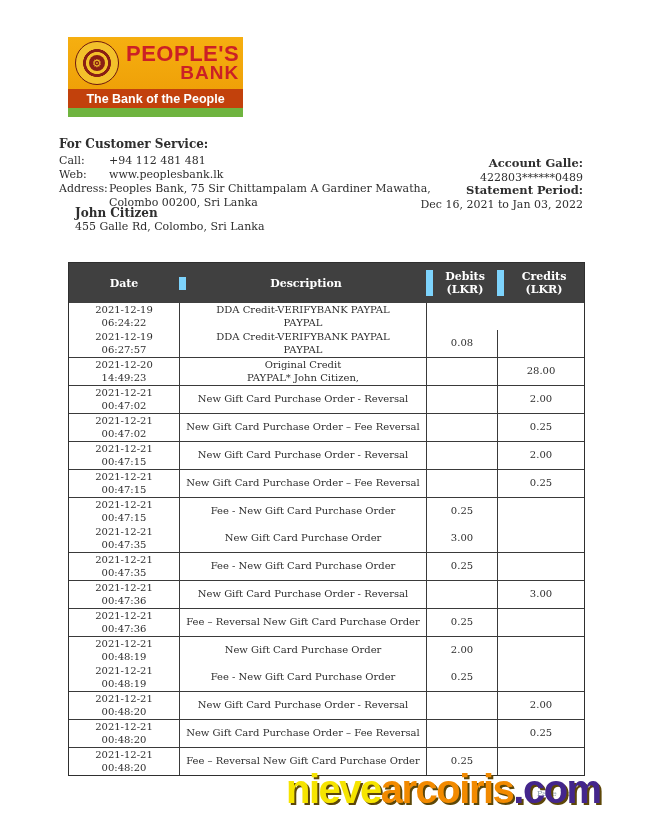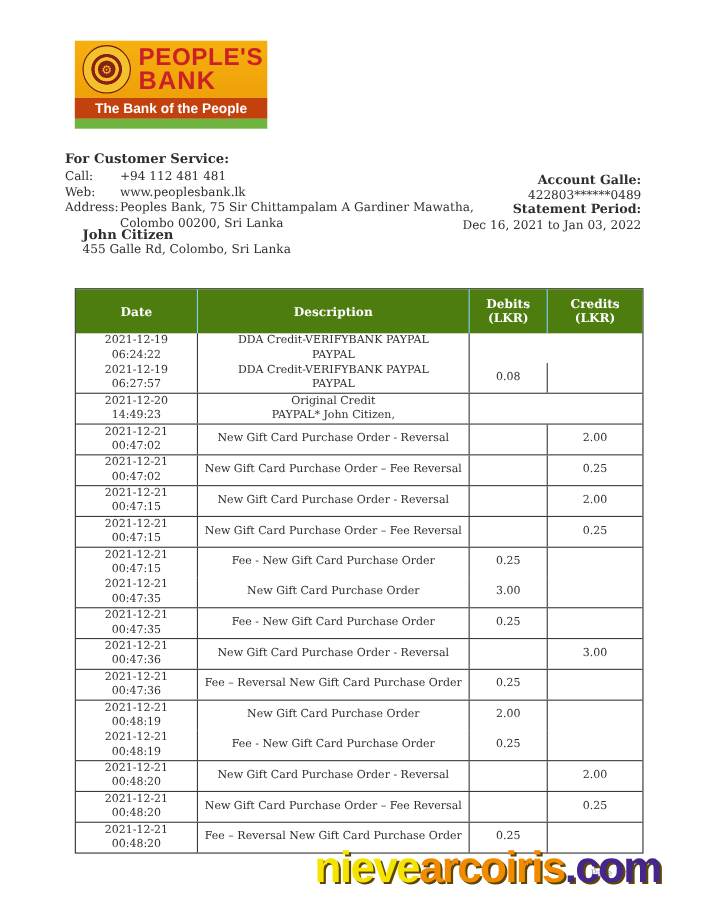--- a/index.html
+++ b/index.html
@@ -11,44 +11,44 @@
   
   .logo { position: absolute; left: 68px; top: 37px; width: 175px; }
   .logo-main { height: 52px; background: linear-gradient(180deg, #F6AF10, #EFA108); display: flex; align-items: center; }
   .emblem { width: 44px; height: 44px; min-width: 44px; margin-left: 7px; border-radius: 50%;
             background: radial-gradient(circle, #F3C12B 0 36%, #8A1F14 38% 46%, #F3C12B 48% 78%, #8A1F14 80% 100%);
             border: 1px solid #6e180f; display: flex; align-items: center; justify-content: center; }
   .emblem-core { width: 16px; height: 16px; border-radius: 50%; background: #8A1F14; color: #F3C12B;
                  display: flex; align-items: center; justify-content: center; font-size: 11px; line-height: 1; }
   .logo-name { margin-left: 7px; color: #CB2026; font-family: "Liberation Sans", sans-serif; font-weight: bold; line-height: 0.95; }
   .logo-name .l1 { font-size: 22px; letter-spacing: 0.5px; }
-  .logo-name .l2 { font-size: 23px; letter-spacing: 1px; }
+  .logo-name .l2 { font-size: 19px; letter-spacing: 1px; text-align: right; }
   .logo-band { height: 19px; background: #c2410c; color: #fff; font-family: "Liberation Sans", sans-serif;
                font-weight: bold; font-size: 12.5px; display: flex; align-items: center; justify-content: center; }
   .logo-green { height: 9px; background: #6FB43F; }
 
   
   .cs { position: absolute; left: 59px; top: 137px; width: 372px; font-size: 11px; line-height: 14px; }
   .cs-heading { font-weight: bold; font-size: 12px; margin-bottom: 3px; }
   .cs-row { display: flex; }
   .cs-label { width: 50px; min-width: 50px; }
   .cs-value { flex: 1; white-space: pre-line; }
 
   .holder { position: absolute; left: 75px; top: 206px; font-size: 11px; line-height: 14px; }
   .holder-name { font-weight: bold; font-size: 12px; }
 
   
   .acct { position: absolute; right: 64px; top: 157px; text-align: right; font-size: 11px; line-height: 13.5px; }
   .acct .lbl { font-weight: bold; font-size: 11.5px; }
 
   
   .tbl { position: absolute; left: 68px; top: 262px; width: 517px; border: 1px solid #2f2f2f; background: #fff; }
-  .thead { display: flex; background: #4d7c0f; color: #fff; height: 40px; font-weight: bold; font-size: 11px; }
+  .thead { display: flex; background: #404040; color: #fff; height: 40px; font-weight: bold; font-size: 11px; align-items: center; }
   .thead .hc { display: flex; align-items: center; justify-content: center; text-align: center;
-               white-space: pre-line; line-height: 13px; border-left: 1px solid #7dd3fc; }
+               white-space: pre-line; line-height: 13px; border-left: 7px solid #7dd3fc; }
   .thead .hc:first-child { border-left: none; }
   .c-date { width: 110px; min-width: 110px; }
   .c-desc { width: 247px; min-width: 247px; }
   .c-deb  { width: 71px;  min-width: 71px; }
   .c-cred { width: 87px;  min-width: 87px; flex: 1; }
 
   .trow { display: flex; min-height: 27px; font-size: 10px; line-height: 12.5px; }
   .trow.sep { border-bottom: 1px solid #3a3a3a; }
   .trow:last-child { border-bottom: none; }
   .trow .tc { display: flex; align-items: center; justify-content: center; text-align: center;
@@ -136,20 +136,21 @@
 PAYPAL</div>
           <div class="tc c-deb">0.08</div>
           <div class="tc c-cred"></div>
         </div>
         <div class="trow sep">
           <div class="tc c-date">2021-12-20
 14:49:23</div>
           <div class="tc c-desc">Original Credit
 PAYPAL* John Citizen,</div>
           <div class="tc c-deb"></div>
+          <div class="tc c-cred">28.00</div>
         </div>
         <div class="trow sep">
           <div class="tc c-date">2021-12-21
 00:47:02</div>
           <div class="tc c-desc">New Gift Card Purchase Order - Reversal</div>
           <div class="tc c-deb"></div>
           <div class="tc c-cred">2.00</div>
         </div>
         <div class="trow sep">
           <div class="tc c-date">2021-12-21

